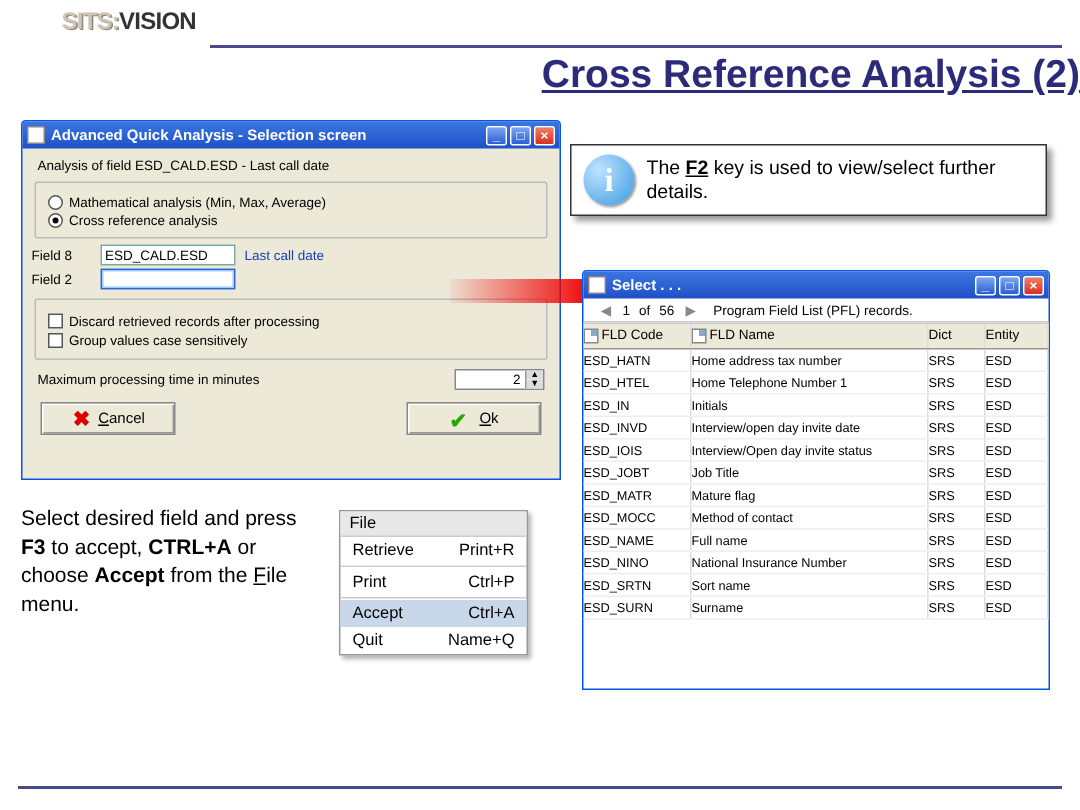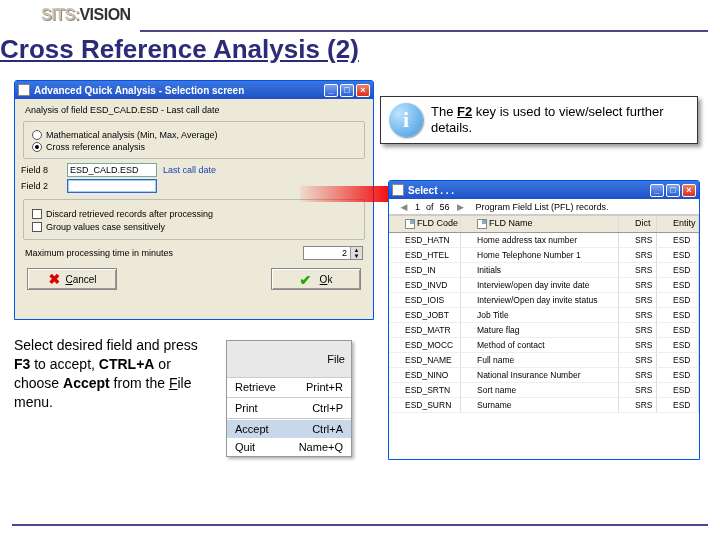--- a/index.html
+++ b/index.html
@@ -3,21 +3,21 @@
 <meta charset="utf-8">
 <style>
   * { box-sizing: border-box; margin: 0; padding: 0; }
   html, body { width: 720px; height: 540px; font-family: Arial, sans-serif; background: #fff; overflow: hidden; }
   .slide { position: relative; width: 720px; height: 540px; }
   .logo { position: absolute; top: 6px; left: 12px; font-weight: bold; font-size: 16px; letter-spacing: -0.5px; margin-left: 29px; }
   .logo .sits { color: #d0c4b0; text-shadow: 1px 1px 0 #888; }
   .logo .vision { color: #333; font-weight: 900; }
   .rule-top { position: absolute; top: 30px; left: 140px; right: 12px; border-top: 2px solid #4a4a8a; }
   .rule-bot { position: absolute; bottom: 14px; left: 12px; right: 12px; border-top: 2px solid #4a4a8a; }
-  .title { position: absolute; top: 34px; left: 0; right: 0; text-align: left; font-size: 26px; font-weight: bold; color: #2b2b7a; text-decoration: underline; }
+  .title { position: absolute; top: 34px; left: 0; right: 0; text-align: right; font-size: 26px; font-weight: bold; color: #2b2b7a; text-decoration: underline; }
 
   
   .win { position: absolute; background: #ece9d8; border: 1px solid #0055ea; border-radius: 3px 3px 0 0; font-size: 10px; color: #000; }
   .win-title { height: 18px; background: linear-gradient(#3b77e0,#1f50c8); color: #fff; display: flex; align-items: center; padding: 0 3px; font-size: 10px; font-weight: bold; }
   .win-title .spacer { flex: 1; }
   .win-btn { width: 14px; height: 13px; margin-left: 2px; border: 1px solid #fff; background: linear-gradient(#7ea6f0,#2a5fd0); border-radius: 2px; display:flex; align-items:center; justify-content:center; font-size:9px; color:#fff; }
   .win-btn.close { background: linear-gradient(#f08060,#d83020); }
   .win-icon { width:12px; height:12px; background:#fff; margin-right:4px; border:1px solid #888; display:inline-block; }
 
   
@@ -54,34 +54,34 @@
   .callout { position:absolute; top:96px; left:380px; width:318px; height:48px; border:1px solid #333; background:#fff; box-shadow:3px 3px 4px rgba(0,0,0,.4); display:flex; align-items:center; padding:4px 8px; gap:8px; }
   .iicon { width:34px; height:34px; border-radius:50%; background:radial-gradient(circle at 30% 30%, #bfe3ff, #3a9ae0); display:flex; align-items:center; justify-content:center; color:#fff; font-weight:bold; font-size:22px; font-family:Georgia, serif; box-shadow:1px 1px 2px #888; flex:none; }
   .callout-text { font-size:13px; line-height:1.25; }
   .key { font-weight:bold; text-decoration:underline; }
 
   
   #w2 { top: 180px; left: 388px; width: 312px; height: 280px; background:#fff; }
   .w2-bar { height:16px; border-bottom:1px solid #ccc; display:flex; align-items:center; font-size:9px; padding:0 10px; gap:6px; }
   .pg-btn { width:10px; text-align:center; color:#888; }
   .w2-head { display:flex; height:18px; background:#ece9d8; border-top:1px solid #ccc; border-bottom:1px solid #999; font-size:9px; }
-  .w2-head div, .w2-row div { padding:2px 16px; border-right:1px solid #ddd; overflow:hidden; white-space:nowrap; }
+  .w2-head div, .w2-row div { padding:2px 0; border-right:1px solid #ddd; overflow:hidden; white-space:nowrap; }
   .c-code { width:72px; } .c-name { flex:1; } .c-dict { width:38px; } .c-ent { width:42px; }
   .w2-rows { font-size:8.5px; }
   .w2-row { display:flex; height:15px; border-bottom:1px solid #eee; }
   .filter-icon { display:inline-block; width:10px; height:10px; background:conic-gradient(#8ac 0 90deg,#fff 0); border:1px solid #888; margin-right:2px; vertical-align:middle; }
 
   
   .instr { position:absolute; top:336px; left:14px; width:200px; font-size:14px; line-height:1.35; }
   .instr b { font-weight:bold; }
   .u { text-decoration: underline; }
 
   
   .menu { position:absolute; top:340px; left:226px; width:126px; border:1px solid #999; background:#fff; font-size:11px; box-shadow:2px 2px 3px rgba(0,0,0,.3); }
-  .menu-title { background:#e8e8e8; padding:12px 6px; border-bottom:1px solid #ccc; font-size:11px;text-align:right; }
+  .menu-title { background:#e8e8e8; padding:2px 6px; border-bottom:1px solid #ccc; font-size:11px; }
   .menu-item { display:flex; justify-content:space-between; padding:3px 8px;gap:24px; }
   .menu-item.hl { background:#c8d8ea; }
   .menu-sep { border-top:1px solid #ccc; margin:1px 0; }
 </style>
 </head>
 <body>
 
 <div class="slide">
 
   <div class="logo">

